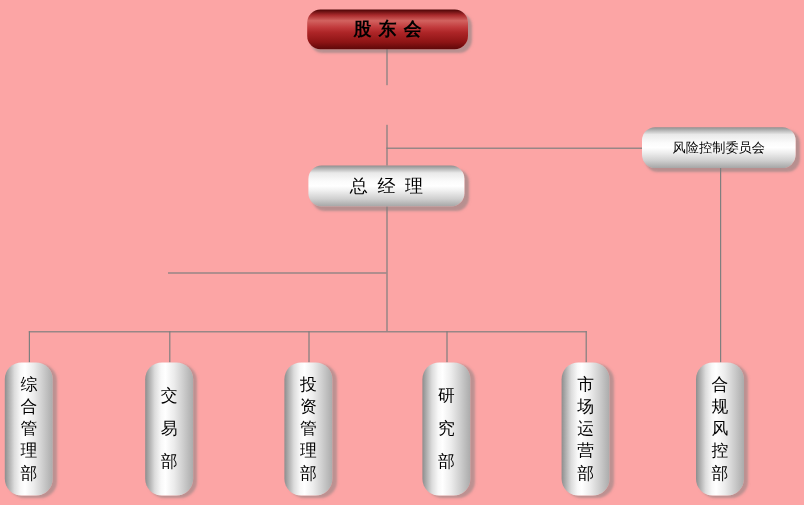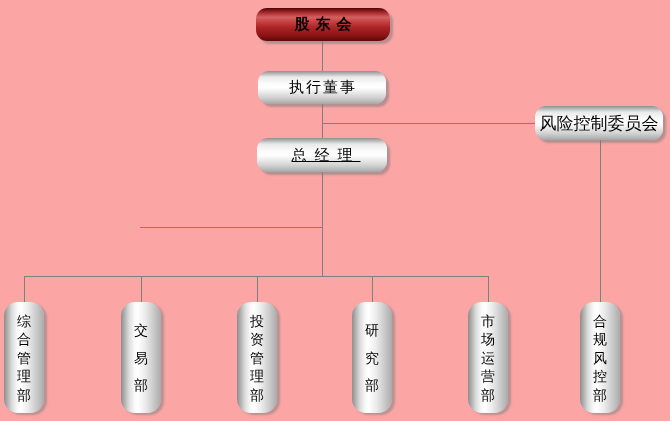--- a/index.html
+++ b/index.html
@@ -47,23 +47,23 @@
     box-shadow:3px 2px 2px rgba(125,125,125,0.5);
     flex-direction:column;
     justify-content:space-evenly;
     padding:7px 0;
     font-size:14px;
     line-height:1;
   }
   .lbl { white-space:nowrap; }
   .ls2 { letter-spacing:2px; padding-left:2px; }
   .ls6 { letter-spacing:6px; padding-left:6px; }
-  .ls8 { letter-spacing:8px; padding-left:8px;text-decoration:underline; }
+  .ls8 { letter-spacing:8px; padding-left:8px; }
   .fs15 { font-size:15px; }
-  .fs14 { font-size:17px;justify-content:center; }
+  .fs14 { font-size:11px;justify-content:center; }
 </style>
 </head>
 <body>
 
 <div class="canvas">
 
   <div class="line" style="left:322px; top:41px; width:1px; height:30px;"></div>
   <div class="line" style="left:322px; top:104px; width:1px; height:34px;"></div>
   <div class="line" style="left:322px; top:123px; width:213px; height:1px;"></div>
   <div class="line" style="left:322px; top:172px; width:1px; height:104px;"></div>
@@ -73,23 +73,20 @@
   <div class="line" style="left:141px; top:276px; width:1px; height:26px;"></div>
   <div class="line" style="left:257px; top:276px; width:1px; height:26px;"></div>
   <div class="line" style="left:372px; top:276px; width:1px; height:26px;"></div>
   <div class="line" style="left:488px; top:276px; width:1px; height:26px;"></div>
   <div class="line" style="left:600px; top:140px; width:1px; height:162px;"></div>
 
   <div class="node pill-red fs15" style="left:256px; top:8px; width:134px; height:33px;">
     <span class="lbl ls6">股东会</span>
   </div>
 
-  <div class="node pill fs15" style="left:258px; top:71px; width:128px; height:33px;">
-    <span class="lbl ls2">执行董事</span>
-  </div>
 
   <div class="node pill fs15" style="left:257px; top:138px; width:130px; height:34px;">
     <span class="lbl ls8">总经理</span>
   </div>
 
   <div class="node pill fs14" style="left:535px; top:106px; width:128px; height:34px;">
     <span class="lbl">风险控制委员会</span>
   </div>
 
 

